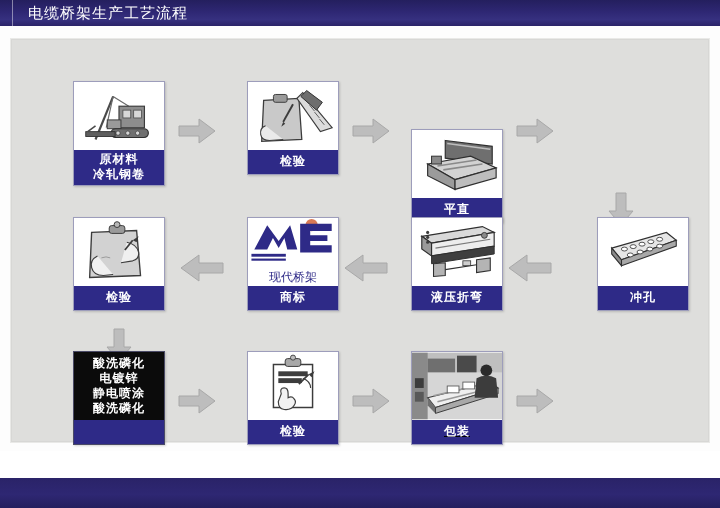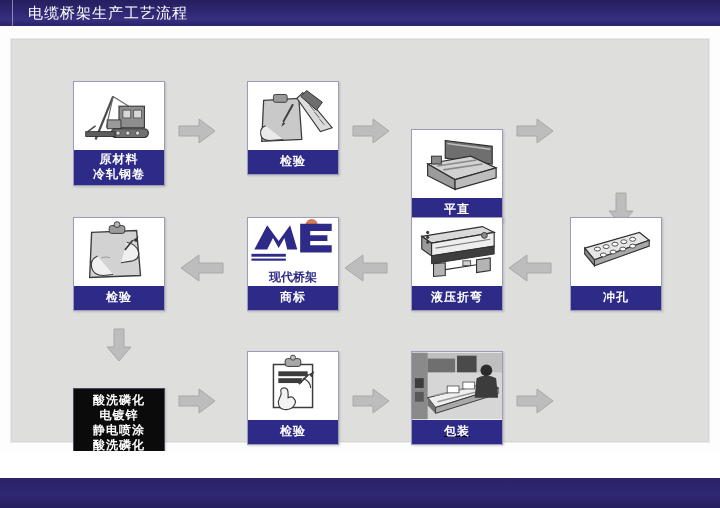--- a/index.html
+++ b/index.html
@@ -132,21 +132,21 @@
   .logo-thumb {
     width: 100%; height: 100%;
     display: flex; flex-direction: column;
     align-items: center; justify-content: center;
     background: #ffffff;
   }
   .logo-thumb .logo-mark { width: 62px; height: 30px; }
   .logo-thumb .logo-name {
     color: #2e2a87;
     font-size: 12px;
-    font-weight: bold;
+    font-weight: normal;
     letter-spacing: 0px;
     margin-top: 8px;
     white-space: nowrap;
   }
 </style>
 </head>
 <body>
 
 <div class="titlebar">
   <div class="tick"></div>
@@ -321,21 +321,21 @@
       </div>
       <div class="label">液压折弯</div>
     </div>
 
     <div class="arrow" style="left:496px; top:214px;">
       <svg width="46" height="30" viewBox="0 0 46 30">
         <path d="M44 10 L20 10 L20 2 L2 15 L20 28 L20 20 L44 20 Z" fill="#bdbdbd" stroke="#a8a8a8" stroke-width="1"></path>
       </svg>
     </div>
 
-    <div class="node" style="left:559px; top:178px; width:92px;">
+    <div class="node" style="left:586px; top:178px; width:92px;">
       <div class="thumb">
         <svg viewBox="0 0 92 68">
           <rect x="0" y="0" width="92" height="68" fill="#ffffff"></rect>
           <path d="M14 30 L70 14 L80 22 L24 42 Z" fill="#e6e6e6" stroke="#2f2f2f" stroke-width="1.2"></path>
           <path d="M24 42 L80 22 L80 28 L24 48 Z" fill="#a8a8a8" stroke="#2f2f2f" stroke-width="1.1"></path>
           <path d="M14 30 L24 42 L24 48 L14 36 Z" fill="#8c8c8c" stroke="#2f2f2f" stroke-width="1.1"></path>
           <ellipse cx="27" cy="31" rx="3.1" ry="2" fill="#ffffff" stroke="#3c3c3c" stroke-width="0.9"></ellipse>
           <ellipse cx="36" cy="28.5" rx="3.1" ry="2" fill="#ffffff" stroke="#3c3c3c" stroke-width="0.9"></ellipse>
           <ellipse cx="45" cy="26" rx="3.1" ry="2" fill="#ffffff" stroke="#3c3c3c" stroke-width="0.9"></ellipse>
           <ellipse cx="54" cy="23.5" rx="3.1" ry="2" fill="#ffffff" stroke="#3c3c3c" stroke-width="0.9"></ellipse>
@@ -348,21 +348,21 @@
       </div>
       <div class="label">冲孔</div>
     </div>
 
     <div class="arrow" style="left:94px; top:288px;">
       <svg width="28" height="36" viewBox="0 0 28 36">
         <path d="M9 2 L19 2 L19 20 L26 20 L14 34 L2 20 L9 20 Z" fill="#bdbdbd" stroke="#a8a8a8" stroke-width="1"></path>
       </svg>
     </div>
 
-    <div class="node dark" style="left:62px; top:312px; width:92px;margin-top:37px;">
+    <div class="node dark" style="left:62px; top:312px; width:92px;">
       <div class="thumb">
         <div class="tline">酸洗磷化</div>
         <div class="tline">电镀锌</div>
         <div class="tline">静电喷涂</div>
         <div class="tline">酸洗磷化</div>
       </div>
       <div class="label"></div>
     </div>
 
     <div class="arrow" style="left:166px; top:348px;">

